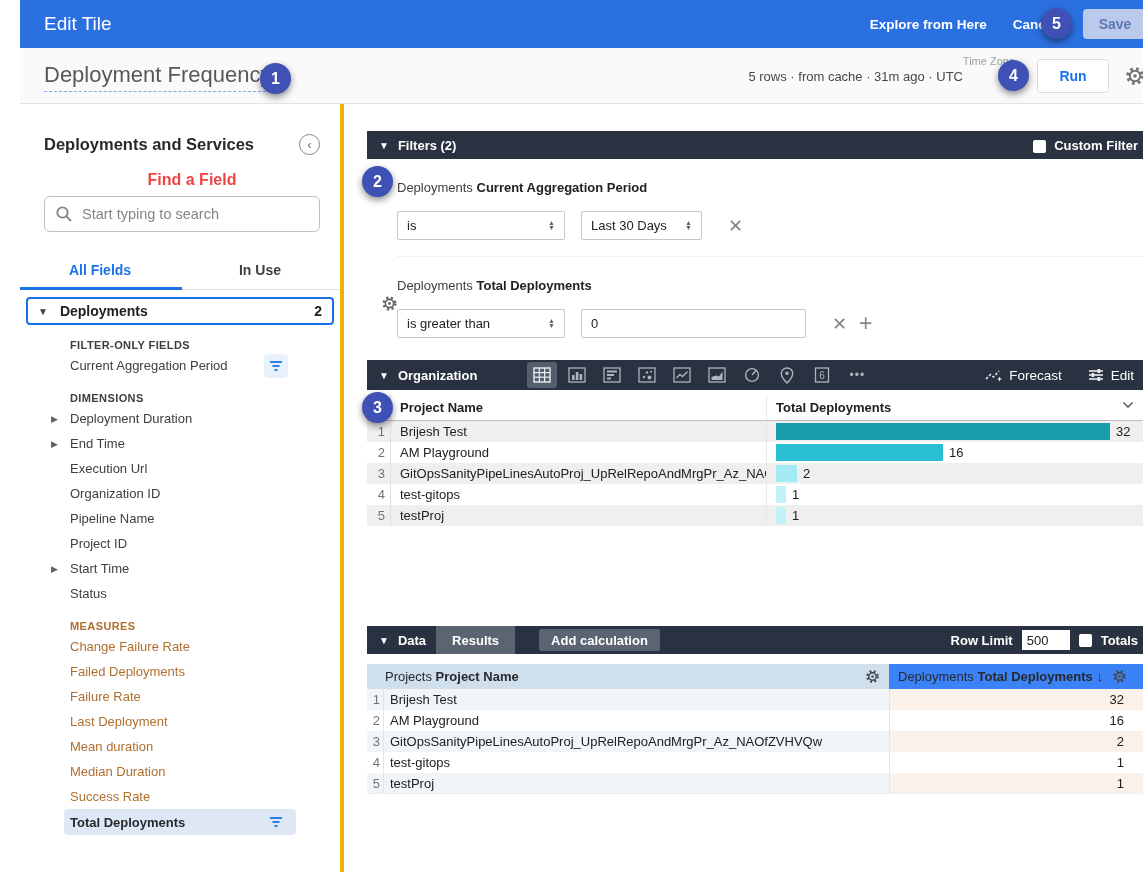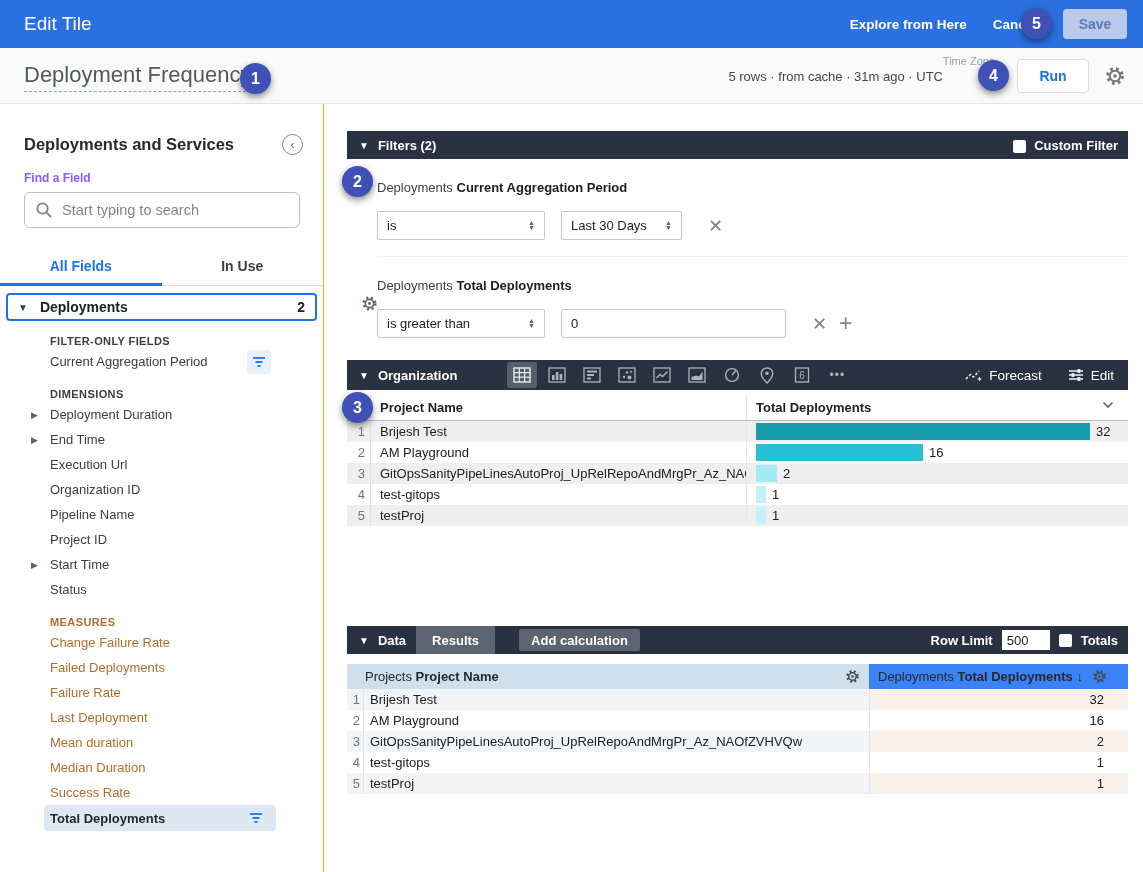--- a/index.html
+++ b/index.html
@@ -1,21 +1,21 @@
 <!DOCTYPE html>
 <html><head>
 <meta charset="utf-8">
 <style>
   * { box-sizing: border-box; margin: 0; padding: 0; }
   html,body { width:1143px; height:872px; }
   body {
     font-family: "Liberation Sans", "DejaVu Sans", sans-serif;
     background:#fff; color:#202124; position:relative; overflow:hidden;
   }
-  .page { position:absolute; inset:0; }
+  .page { position:absolute; inset:0;margin-left:20px; }
 
   
   .topbar { position:absolute; left:0; top:0; width:1143px; height:48px;
     background:#2b70e0; display:flex; align-items:center; }
   .topbar-title { color:#fff; font-size:19px; margin-left:24px; font-weight:400; }
   .topbar-right { position:absolute; right:16px; top:0; height:48px; display:flex; align-items:center; gap:26px; }
   .topbar-link { color:#fff; font-size:13.5px; font-weight:700; cursor:pointer; white-space:nowrap; }
   .save-btn { background:#bac9ec; color:#5d78b4; font-size:14px; font-weight:700;
     border:none; border-radius:4px; width:64px; height:30px; cursor:pointer; }
 
@@ -31,26 +31,26 @@
     color:#1a73e8; font-size:14px; font-weight:700; cursor:pointer; margin-left:56px; }
   .gear-btn { width:24px; height:24px; cursor:pointer; }
 
   
   .badge { position:absolute; width:31px; height:31px; border-radius:50%; background:#3f51b5;
     color:#fff; font-size:16px; font-weight:700; display:flex; align-items:center; justify-content:center;
     box-shadow:0 3px 7px rgba(0,0,0,.45); z-index:50; }
 
   
   .sidebar { position:absolute; left:0; top:104px; width:324px; bottom:0; background:#fff;
-    border-right:1px solid #eab308; overflow:hidden; }
+    border-right:4px solid #eab308; overflow:hidden; }
   .sb-titlerow { display:flex; align-items:center; justify-content:space-between; margin:30px 20px 0 24px; }
   .sb-title { font-size:16.5px; font-weight:700; color:#27292c; }
   .collapse-circ { width:21px; height:21px; border:1.5px solid #80868b; border-radius:50%;
     display:flex; align-items:center; justify-content:center; color:#5f6368; font-size:12px; cursor:pointer; }
-  .find-label { font-size:12px; font-weight:700; color:#8b5cf6; margin:16px 0 7px 24px; }
+  .find-label { font-size:16px; font-weight:700; color:#ef4444; margin:16px 0 7px 24px;text-align:center; }
   .searchbox { margin-left:24px; width:276px; height:36px; border:1px solid #bdc1c6; border-radius:6px;
     display:flex; align-items:center; padding:0 10px; gap:9px; background:#fff; }
   .searchbox input { border:none; outline:none; font-size:14.5px; color:#202124; width:210px;
     font-family:"Liberation Sans",sans-serif; background:transparent; }
   .searchbox input::placeholder { color:#80868b; }
   .sb-tabs { display:flex; margin-top:24px; border-bottom:1px solid #e0e0e0; position:relative; height:34px; }
   .sb-tab { width:162px; text-align:center; font-size:14px; font-weight:700; color:#3c4043; cursor:pointer; padding-top:6px; }
   .sb-tab.active { color:#1a73e8; }
   .sb-tab-underline { position:absolute; left:0; bottom:-1px; width:162px; height:3px; background:#1a73e8; }
   .group-row { margin:7px 6px 0 6px; height:28px; border:2px solid #1a73e8; border-radius:4px;

